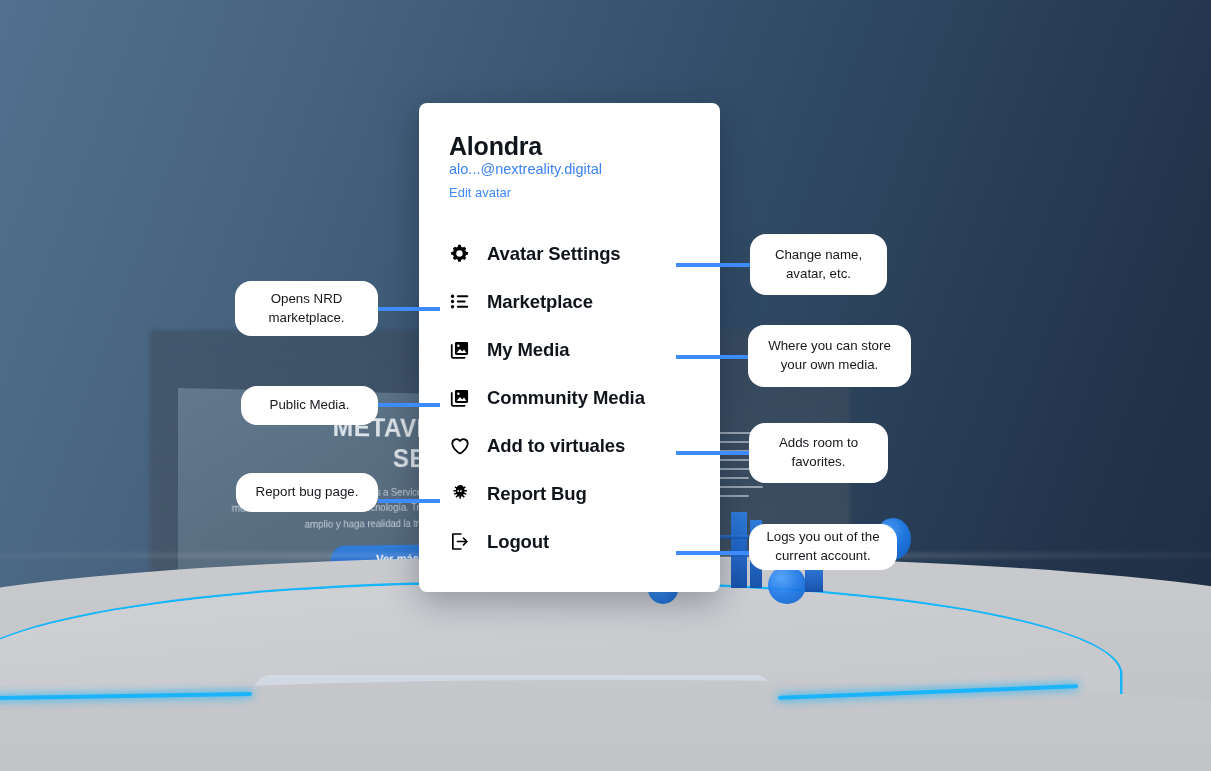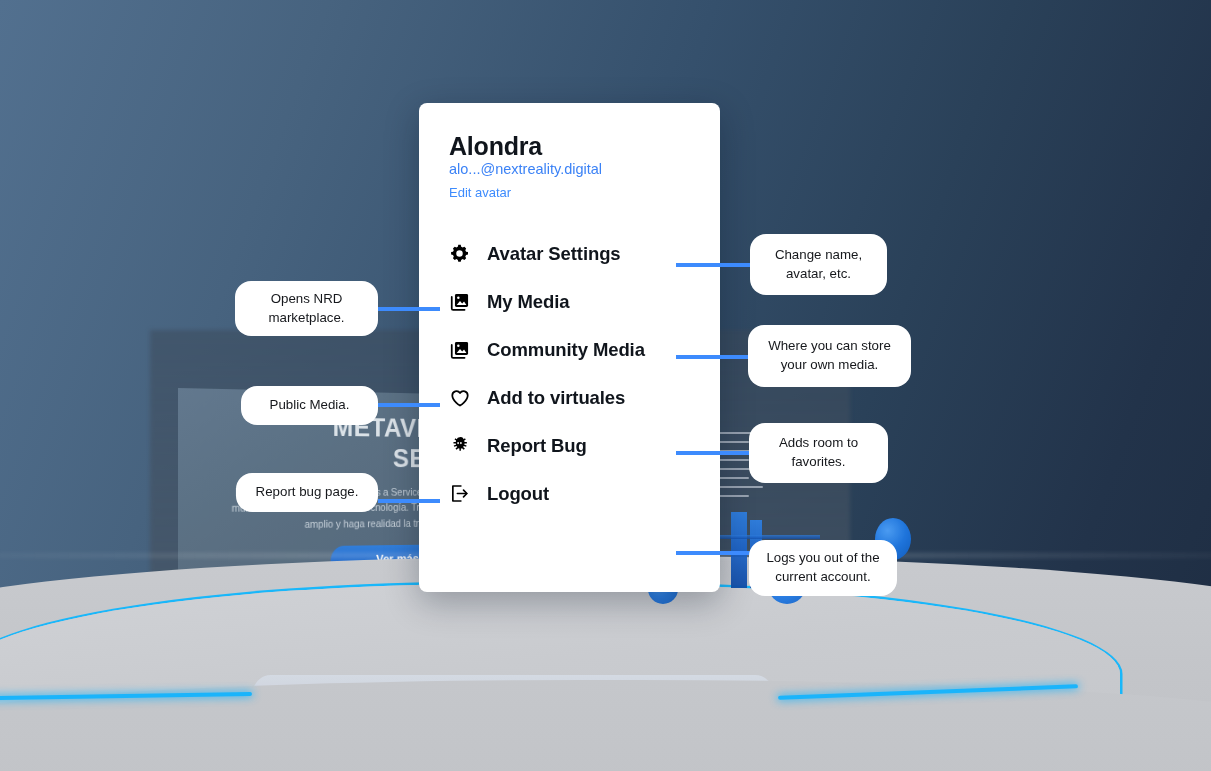--- a/index.html
+++ b/index.html
@@ -313,21 +313,21 @@
   </div>
 
   <div class="callout" style="left:748px; top:325px; width:163px; height:62px;">
     <span>Where you can store your own media.</span>
   </div>
 
   <div class="callout" style="left:749px; top:423px; width:139px; height:60px;">
     <span>Adds room to favorites.</span>
   </div>
 
-  <div class="callout" style="left:749px; top:540px; width:148px; height:56px;">
+  <div class="callout" style="left:749px; top:524px; width:148px; height:46px;">
     <span>Logs you out of the current account.</span>
   </div>
 
   <div class="menu-panel">
 
     <div class="panel-header">
       <div class="user-name">Alondra</div>
       <div class="user-email">alo...@nextreality.digital</div>
       <div class="edit-avatar">Edit avatar</div>
     </div>
@@ -336,20 +336,33 @@
 
       <div class="menu-item">
         <span class="mi-icon">
           <svg width="21" height="21" viewBox="0 0 24 24" fill="currentColor" aria-hidden="true">
             <path d="M13.4 2h-2.8l-.5 2.2a7.6 7.6 0 0 0-1.5.9L6.5 4.3 4.5 6.2l1 2.1c-.4.5-.7 1-.9 1.6L2.4 10.4v2.8l2.2.5c.2.6.5 1.1.9 1.6l-1 2.1 2 2 2.1-1c.5.4 1 .7 1.5.9l.5 2.2h2.8l.5-2.2c.6-.2 1.1-.5 1.6-.9l2.1 1 2-2-1-2.1c.4-.5.7-1 .9-1.6l2.2-.5v-2.8l-2.2-.5a7 7 0 0 0-.9-1.6l1-2.1-2-2-2.1 1a7 7 0 0 0-1.6-.9L13.4 2Zm-1.4 6.3a3.7 3.7 0 1 1 0 7.4 3.7 3.7 0 0 1 0-7.4Z"></path>
           </svg>
         </span>
         <span class="mi-label">Avatar Settings</span>
       </div>
 
+      <div class="menu-item">
+        <span class="mi-icon">
+          <svg width="21" height="21" viewBox="0 0 24 24" fill="currentColor" aria-hidden="true">
+            <circle cx="4" cy="6" r="1.9"></circle>
+              <circle cx="4" cy="12" r="1.9"></circle>
+              <circle cx="4" cy="18" r="1.9"></circle>
+            <rect x="9" y="4.8" width="13" height="2.4" rx="1.2"></rect>
+            <rect x="9" y="10.8" width="10" height="2.4" rx="1.2"></rect>
+            <rect x="9" y="16.8" width="13" height="2.4" rx="1.2"></rect>
+          </svg>
+        </span>
+        <span class="mi-label">Marketplace</span>
+      </div>
 
       <div class="menu-item">
         <span class="mi-icon">
           <svg width="22" height="22" viewBox="0 0 24 24" fill="none" stroke="currentColor" stroke-width="1.9" aria-hidden="true">
             <path d="M3 6.5V19a1.5 1.5 0 0 0 1.5 1.5H17" stroke-linecap="round"></path>
             <rect x="6.5" y="3.2" width="14.3" height="14.3" rx="1.6" fill="currentColor" stroke="none"></rect>
             <path d="M8.4 15.3l3.6-4.4 2.4 2.8 2-2.3 2.6 3.9z" fill="#fff" stroke="none"></path>
             <circle cx="10.2" cy="7.4" r="1.35" fill="#fff" stroke="none"></circle>
           </svg>
         </span>

